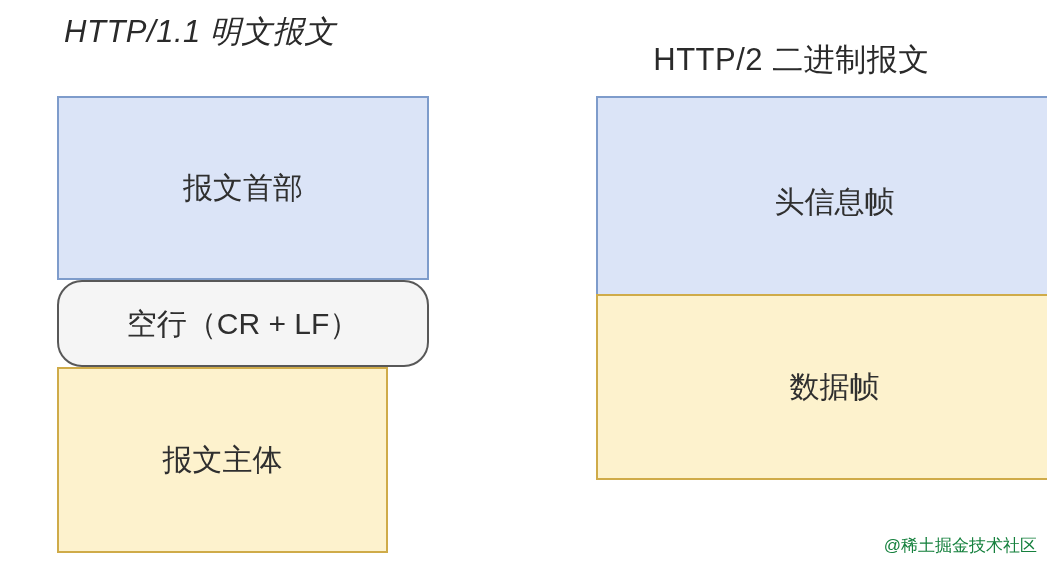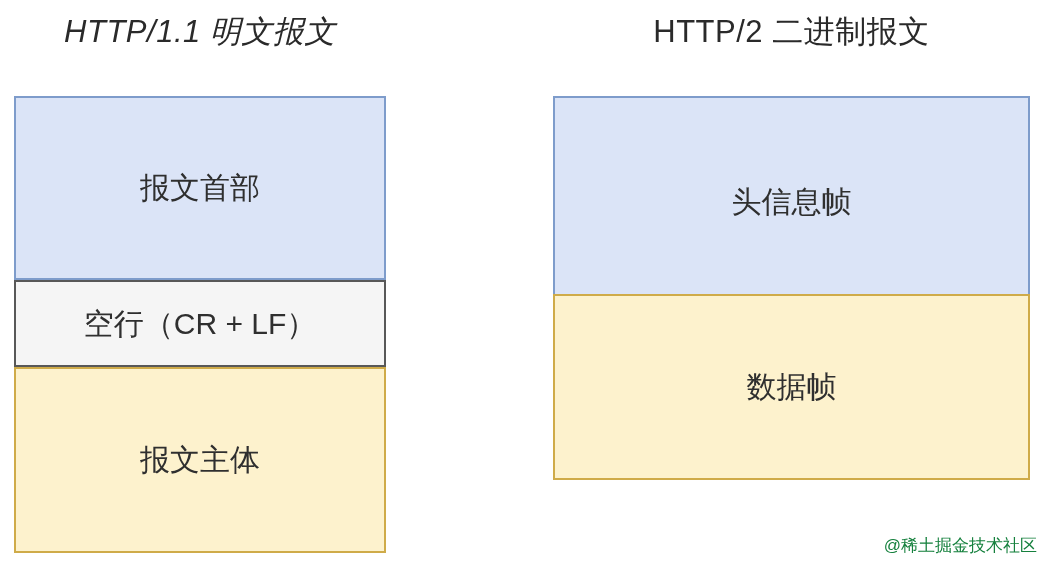--- a/index.html
+++ b/index.html
@@ -22,42 +22,43 @@
     position: absolute;
     top: 12px;
     font-size: 31px;
     line-height: 40px;
     text-align: center;
     color: #2a2a2a;
     letter-spacing: 0.5px;
     white-space: nowrap;
   }
   .col-title.left  { left: 14px;  width: 372px; font-style: italic; }
-  .col-title.right { left: 553px; width: 477px; }
+  .col-title.right { left: 553px; width: 477px; margin-top: 28px; }
 
   .box {
     position: absolute;
     box-sizing: border-box;
     display: flex;
     flex-direction: column;
     align-items: center;
     justify-content: center;
     text-align: center;
     font-size: 30px;
     line-height: 42px;
     color: #2f2f2f;
+    margin-left: 43px;
   }
   .box.blue   { background: #dbe4f7; border: 2px solid #7e9ccb; }
   .box.gray   { background: #f5f5f5; border: 2px solid #585858; }
   .box.yellow { background: #fdf2cd; border: 2px solid #cfab49; }
 
   
   .left-header { left: 14px; top: 96px;  width: 372px; height: 184px; }
-  .left-blank  { left: 14px; top: 280px; width: 372px; height: 87px;  }
-  .left-body   { left: 14px; top: 367px; width: 372px; height: 186px; }
+  .left-blank  { left: 14px; top: 280px; width: 372px; height: 87px; border-radius: 25px;  }
+  .left-body   { left: 14px; top: 367px; width: 331px; height: 186px; }
 
   
   .right-header { left: 553px; top: 96px;  width: 477px; height: 211px; }
   .right-data   { left: 553px; top: 294px; width: 477px; height: 186px; text-align: center; }
 
   .watermark {
     position: absolute;
     right: 10px;
     top: 535px;
     font-size: 17px;

